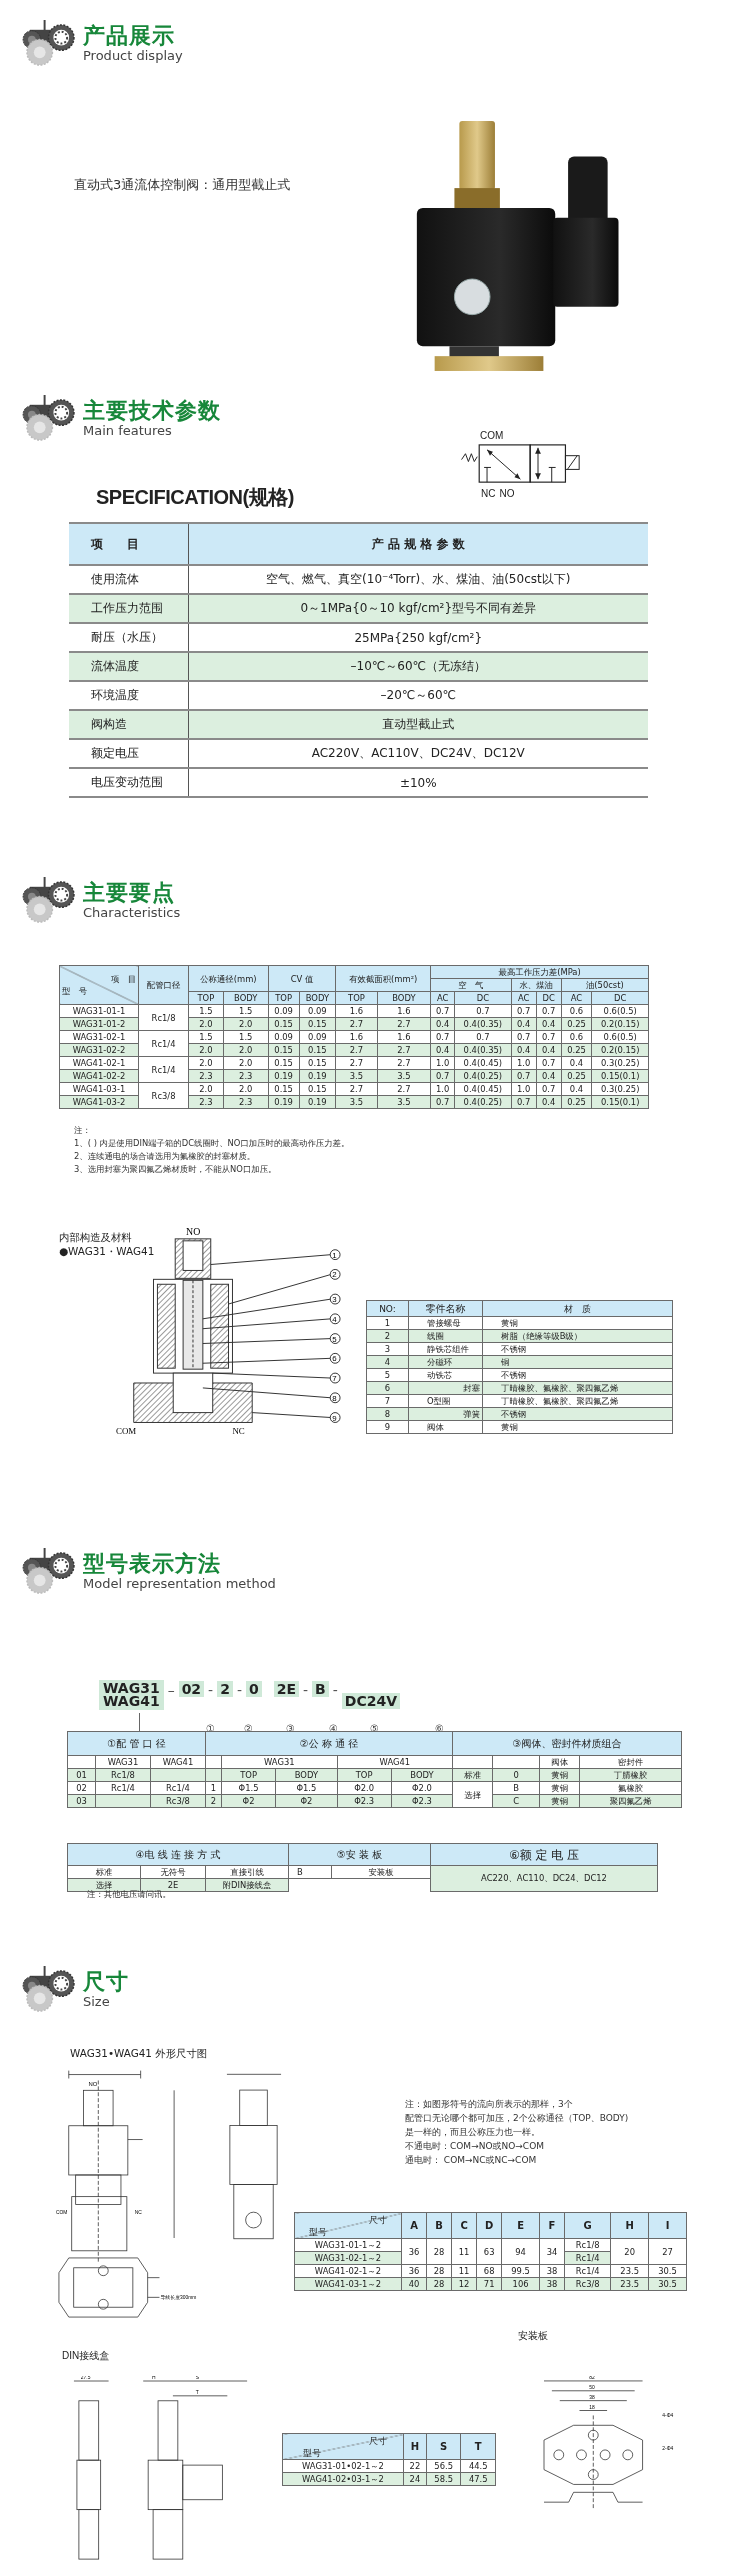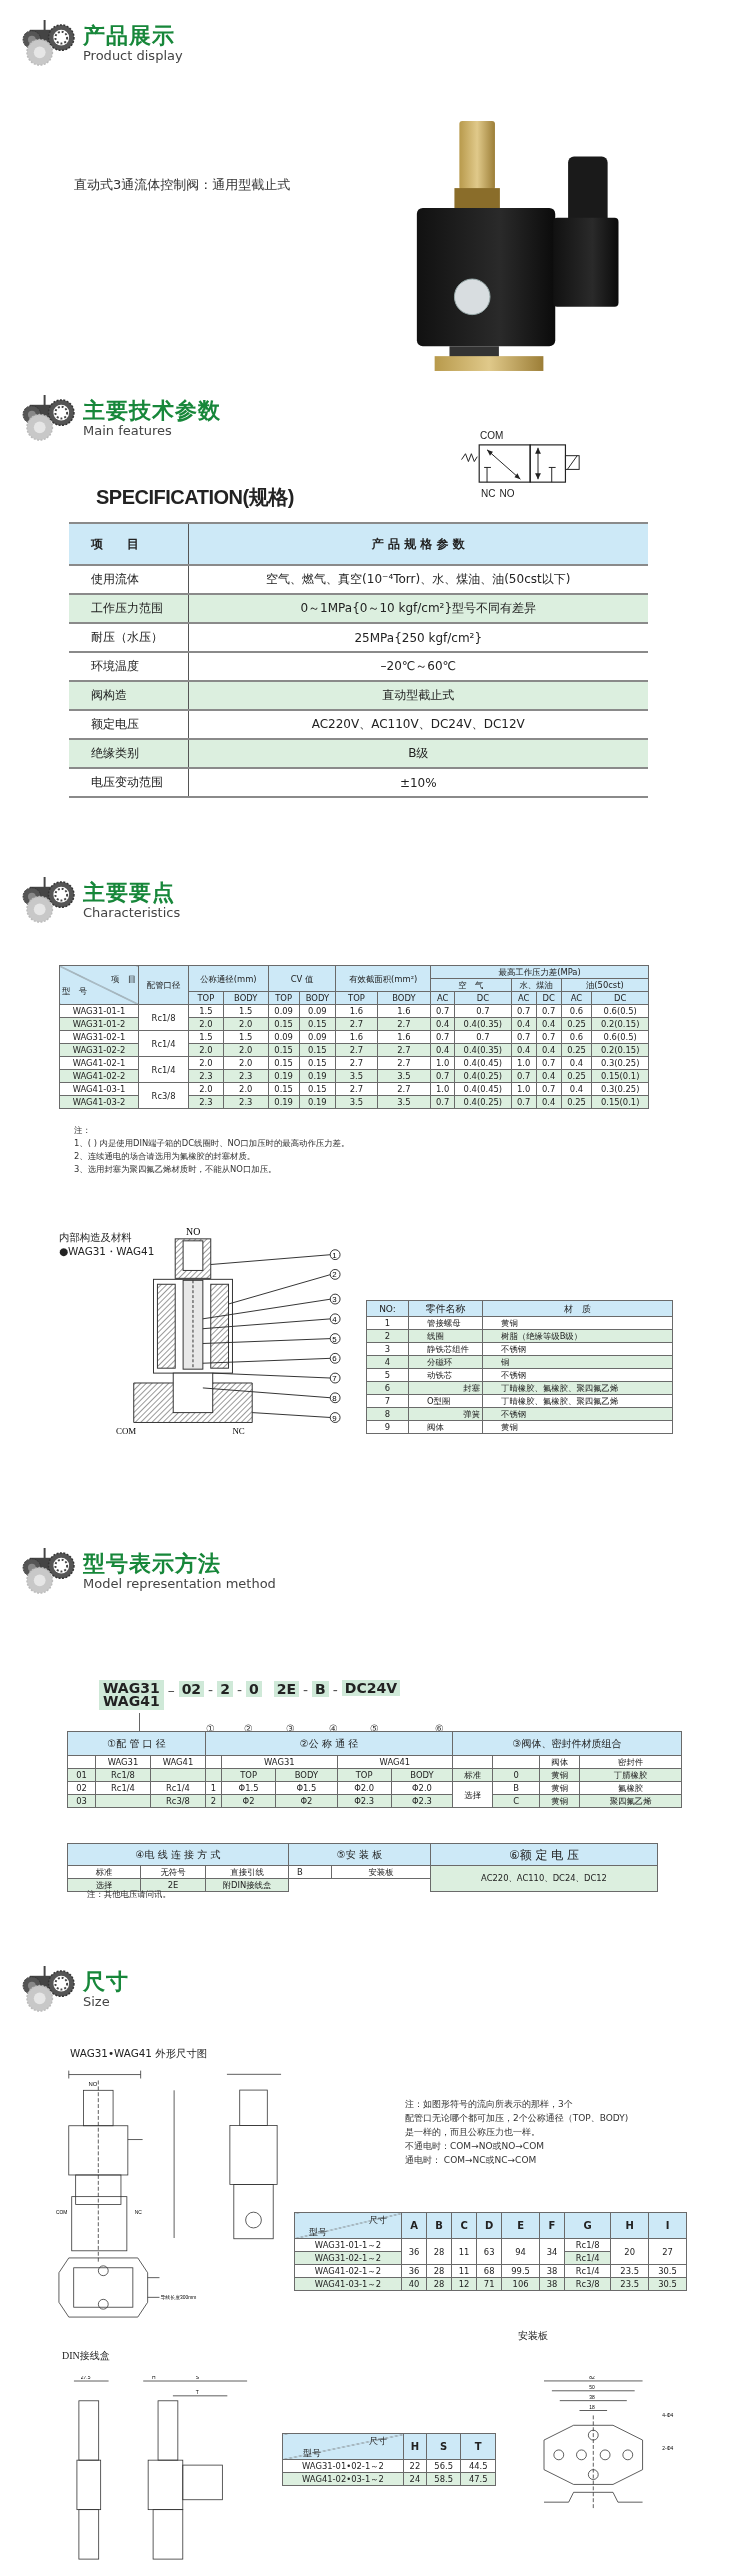--- a/index.html
+++ b/index.html
@@ -128,35 +128,35 @@
         <td>空气、燃气、真空(10⁻⁴Torr)、水、煤油、油(50cst以下)</td>
       </tr>
   <tr class="g">
         <td>工作压力范围</td>
         <td>0～1MPa{0～10 kgf/cm²}型号不同有差异</td>
       </tr>
   <tr>
         <td>耐压（水压）</td>
         <td>25MPa{250 kgf/cm²}</td>
       </tr>
+  <tr class="g">
+        <td>流体温度</td>
+        <td>–10℃～60℃（无冻结）</td>
+      </tr>
   <tr>
         <td>环境温度</td>
         <td>–20℃～60℃</td>
       </tr>
   <tr class="g">
         <td>阀构造</td>
         <td>直动型截止式</td>
       </tr>
   <tr>
         <td>额定电压</td>
         <td>AC220V、AC110V、DC24V、DC12V</td>
-      </tr>
-  <tr class="g">
-        <td>绝缘类别</td>
-        <td>B级</td>
       </tr>
   <tr>
         <td>电压变动范围</td>
         <td>±10%</td>
       </tr>
 </tbody>
   </table>
 
 <div class="sec-head" style="top:877px">
   <svg class="gear" style="position:relative" viewBox="0 0 56 48">
@@ -462,21 +462,21 @@
   <span class="box" style="margin-top:1px">02</span>
   <span class="dash" style="margin-top:2px">-</span>
   <span class="box" style="margin-top:1px">2</span>
   <span class="dash" style="margin-top:2px">-</span>
   <span class="box" style="margin-top:1px">0</span>
   <span style="width:12px"></span>
   <span class="box" style="margin-top:1px">2E</span>
   <span class="dash" style="margin-top:2px">-</span>
   <span class="box" style="margin-top:1px">B</span>
   <span class="dash" style="margin-top:2px">-</span>
-  <span class="box" style="margin-top:0">DC24V</span>
+  <span class="box" style="margin-top:13px">DC24V</span>
 </div>
 <span class="circ" style="left:206px;top:1723px">①</span>
 <span class="circ" style="left:244px;top:1723px">②</span>
 <span class="circ" style="left:286px;top:1723px">③</span>
 <span class="circ" style="left:329px;top:1723px">④</span>
 <span class="circ" style="left:370px;top:1723px">⑤</span>
 <span class="circ" style="left:435px;top:1723px">⑥</span>
 <div class="abs" style="left:139px;top:1713px;width:1px;height:20px;background:#666"></div>
 <div class="abs" style="left:111px;top:1735px;font-size:11px;font-family:'DejaVu Sans',sans-serif">系列代号</div>
 
@@ -679,21 +679,21 @@
         <td>106</td>
         <td>38</td>
         <td>Rc3/8</td>
         <td>23.5</td>
         <td>30.5</td>
   </tr>
 </tbody>
   </table>
 
 <div class="abs" style="left:518px;top:2329px;font-size:10px;font-family:'DejaVu Sans',sans-serif">安装板</div>
-<div class="abs" style="left:62px;top:2349px;font-size:10px;font-family:Liberation Serif, serif">DIN接线盒</div>
+<div class="abs" style="left:62px;top:2349px;font-size:10px;font-family:Liberation Sans, sans-serif">DIN接线盒</div>
 
 <svg style="left:69px;top:2376px" width="188" height="198" viewBox="0 0 190 200">
   <g stroke="#333" fill="none" stroke-width="0.8">
     <line x1="5" y1="5" x2="40" y2="5"></line>
       <line x1="75" y1="5" x2="180" y2="5"></line>
       <line x1="105" y1="20" x2="160" y2="20"></line>
     <rect x="10" y="25" width="20" height="60"></rect>
       <rect x="8" y="85" width="24" height="50"></rect>
       <rect x="10" y="135" width="20" height="50"></rect>
     <rect x="90" y="25" width="20" height="60"></rect>

